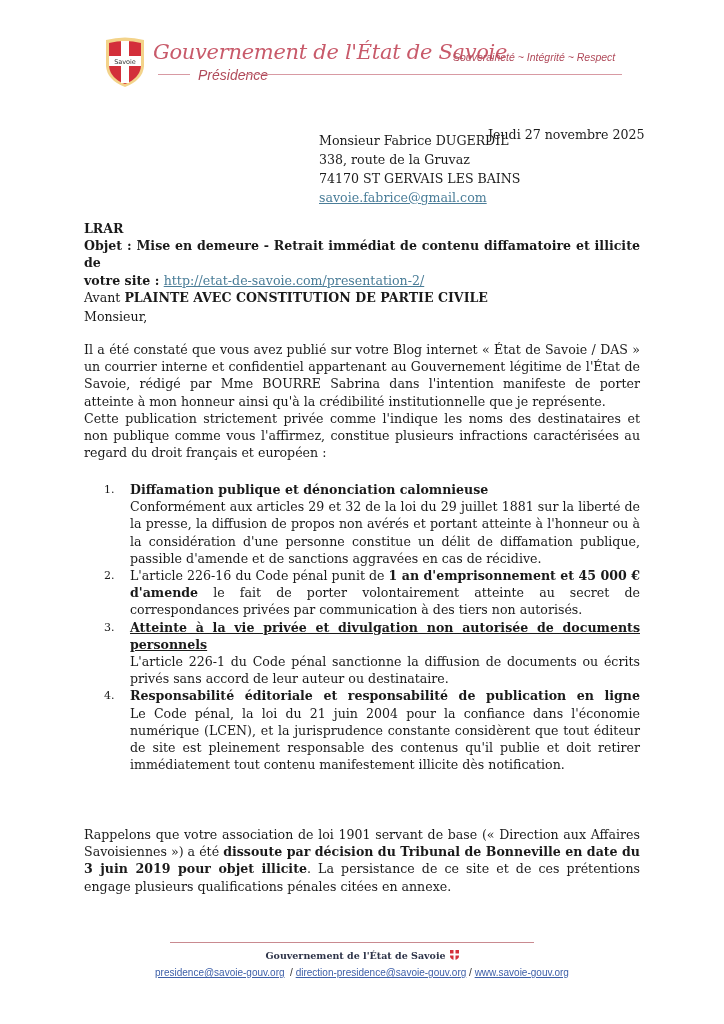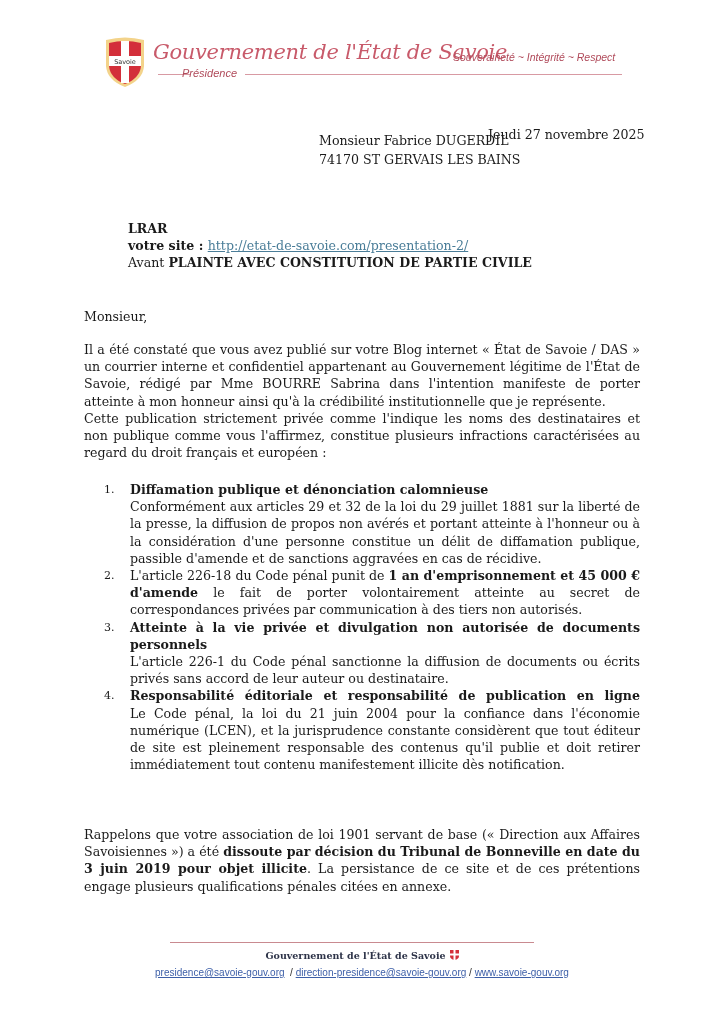--- a/index.html
+++ b/index.html
@@ -5,22 +5,22 @@
     html, body { margin: 0; padding: 0; background: #ffffff; }
     body { width: 724px; height: 1024px; position: relative; overflow: hidden;
            font-family: "DejaVu Serif", "Liberation Serif", serif; color: #1a1a1a; }
     .page { position: absolute; left: 0; top: 0; width: 724px; height: 1024px; }
 
     
     .hdr { position: absolute; left: 103px; top: 36px; width: 520px; height: 52px; }
     .shield { position: absolute; left: 0; top: 0; width: 44px; height: 52px; }
     .hdr-title { position: absolute; left: 50px; top: 4px; font-family: "DejaVu Serif", serif;
                  font-style: italic; font-size: 21px; color: #c85a6a; letter-spacing: -0.3px; white-space: nowrap; }
-    .hdr-sub { position: absolute; left: 79px; top: 31px; font-family: "Liberation Sans", sans-serif;
-               font-style: italic; font-size: 11px; color: #b04a5a; }
+    .hdr-sub { position: absolute; left: 95px; top: 31px; font-family: "Liberation Sans", sans-serif;
+               font-style: italic; font-size: 14px; color: #b04a5a; }
     .hdr-line-l { position: absolute; left: 55px; top: 38px; width: 32px; height: 1px; background: #d89aa3; }
     .hdr-line-r { position: absolute; left: 142px; top: 38px; width: 377px; height: 1px; background: #d89aa3; }
     .hdr-motto { position: absolute; left: 350px; top: 15px; font-family: "Liberation Sans", sans-serif;
                  font-style: italic; font-size: 10.5px; color: #b04a5a; white-space: nowrap; }
 
     .txt { position: absolute; font-size: 12.6px; line-height: 17.2px; white-space: nowrap; }
     .date { left: 488px; top: 92px; margin-top: 34px; }
     .addr { left: 319px; top: 131px; }
     .addr div { height: 19px; line-height: 19px; }
     a, .lnk { color: #4a7d98; text-decoration: underline; }
@@ -60,49 +60,52 @@
     <div class="hdr-line-l"></div>
     <div class="hdr-sub">Présidence</div>
     <div class="hdr-line-r"></div>
     <div class="hdr-motto">Souveraineté ~ Intégrité ~ Respect</div>
   </div>
 
   <div class="txt date">Jeudi 27  novembre 2025</div>
 
   <div class="txt addr">
     <div>Monsieur Fabrice DUGERDIL</div>
+    <div>338, route de la Gruvaz</div>
     <div>74170 ST GERVAIS LES BAINS</div>
+    <div><a>savoie.fabrice@gmail.com</a></div>
   </div>
 
-  <div class="block" style="top:220px;margin-left:44px;">
+  <div class="block" style="top:220px;">
     <div class="bold">LRAR</div>
+    <div class="bold j-line">Objet : Mise en demeure - Retrait immédiat de contenu diffamatoire et illicite de</div>
     <div>
       <span class="bold">votre site : </span><a>http://etat-de-savoie.com/presentation-2/</a>
     </div>
     <div><span>Avant </span><span class="bold">PLAINTE AVEC CONSTITUTION DE PARTIE CIVILE</span></div>
   </div>
 
   <div class="block just" style="top:341px;">Il a été constaté que vous avez publié sur votre Blog internet « État de Savoie / DAS » un courrier interne et confidentiel appartenant au Gouvernement légitime de l'État de Savoie, rédigé par Mme BOURRE Sabrina dans l'intention manifeste de porter atteinte à mon honneur ainsi qu'à la crédibilité institutionnelle que je représente.</div>
 
   <div class="block" style="top:308px;">Monsieur,</div>
   <div class="block just" style="top:410px;">Cette publication strictement privée comme l'indique les noms des destinataires et non publique comme vous l'affirmez, constitue plusieurs infractions caractérisées au regard du droit français et européen :</div>
 
   <div class="list" style="top:481px;">
     <div class="li">
       <span class="num">1.</span>
       <div class="head">Diffamation publique et dénonciation calomnieuse</div>
       <div class="just">Conformément aux articles 29 et 32 de la loi du 29 juillet 1881 sur la liberté de la presse, la diffusion de propos non avérés et portant atteinte à l'honneur ou à la considération d'une personne constitue un délit de diffamation publique, passible d'amende et de sanctions aggravées en cas de récidive.</div>
     </div>
     <div class="li">
       <span class="num">2.</span>
-      <div class="just"><span>L'article 226-18 du Code pénal punit de </span><span class="bold">1 an d'emprisonnement et 45 000 € d'amende</span><span> le fait de porter volontairement atteinte au secret de correspondances privées par communication à des tiers non autorisés.</span></div>
+      <div class="just"><span>L'article 226-16 du Code pénal punit de </span><span class="bold">1 an d'emprisonnement et 45 000 € d'amende</span><span> le fait de porter volontairement atteinte au secret de correspondances privées par communication à des tiers non autorisés.</span></div>
     </div>
     <div class="li">
       <span class="num">3.</span>
-      <div class="head just" style="text-align-last:left;">Atteinte à la vie privée et divulgation non autorisée de documents personnels</div>
+      <div class="head just" style="text-align-last:left;text-decoration:underline;">Atteinte à la vie privée et divulgation non autorisée de documents personnels</div>
       <div class="just">L'article 226-1 du Code pénal sanctionne la diffusion de documents ou écrits privés sans accord de leur auteur ou destinataire.</div>
     </div>
     <div class="li">
       <span class="num">4.</span>
       <div class="head j-line">Responsabilité éditoriale et responsabilité de publication en ligne</div>
       <div class="just">Le Code pénal, la loi du 21 juin 2004 pour la confiance dans l'économie numérique (LCEN), et la jurisprudence constante considèrent que tout éditeur de site est pleinement responsable des contenus qu'il publie et doit retirer immédiatement tout contenu manifestement illicite dès notification.</div>
     </div>
   </div>
 
   <div class="block just" style="top:826px;"><span>Rappelons que votre association de loi 1901 servant de base (« Direction aux Affaires Savoisiennes ») a été </span><span class="bold">dissoute par décision du Tribunal de Bonneville en date du 3 juin 2019 pour objet illicite</span><span>. La persistance de ce site et de ces prétentions engage plusieurs qualifications pénales citées en annexe.</span></div>

